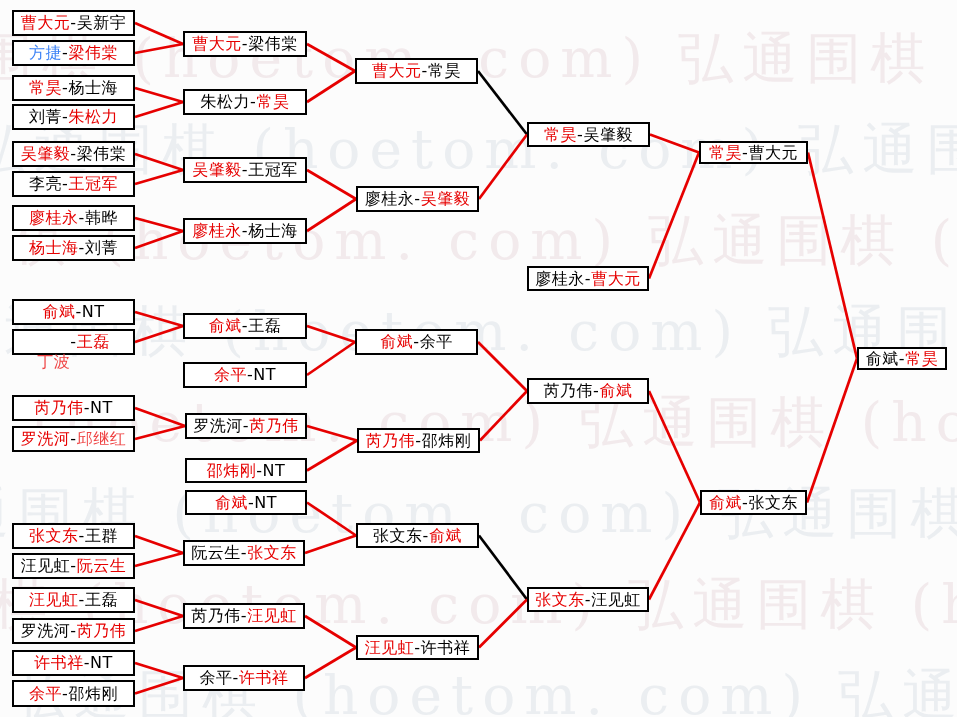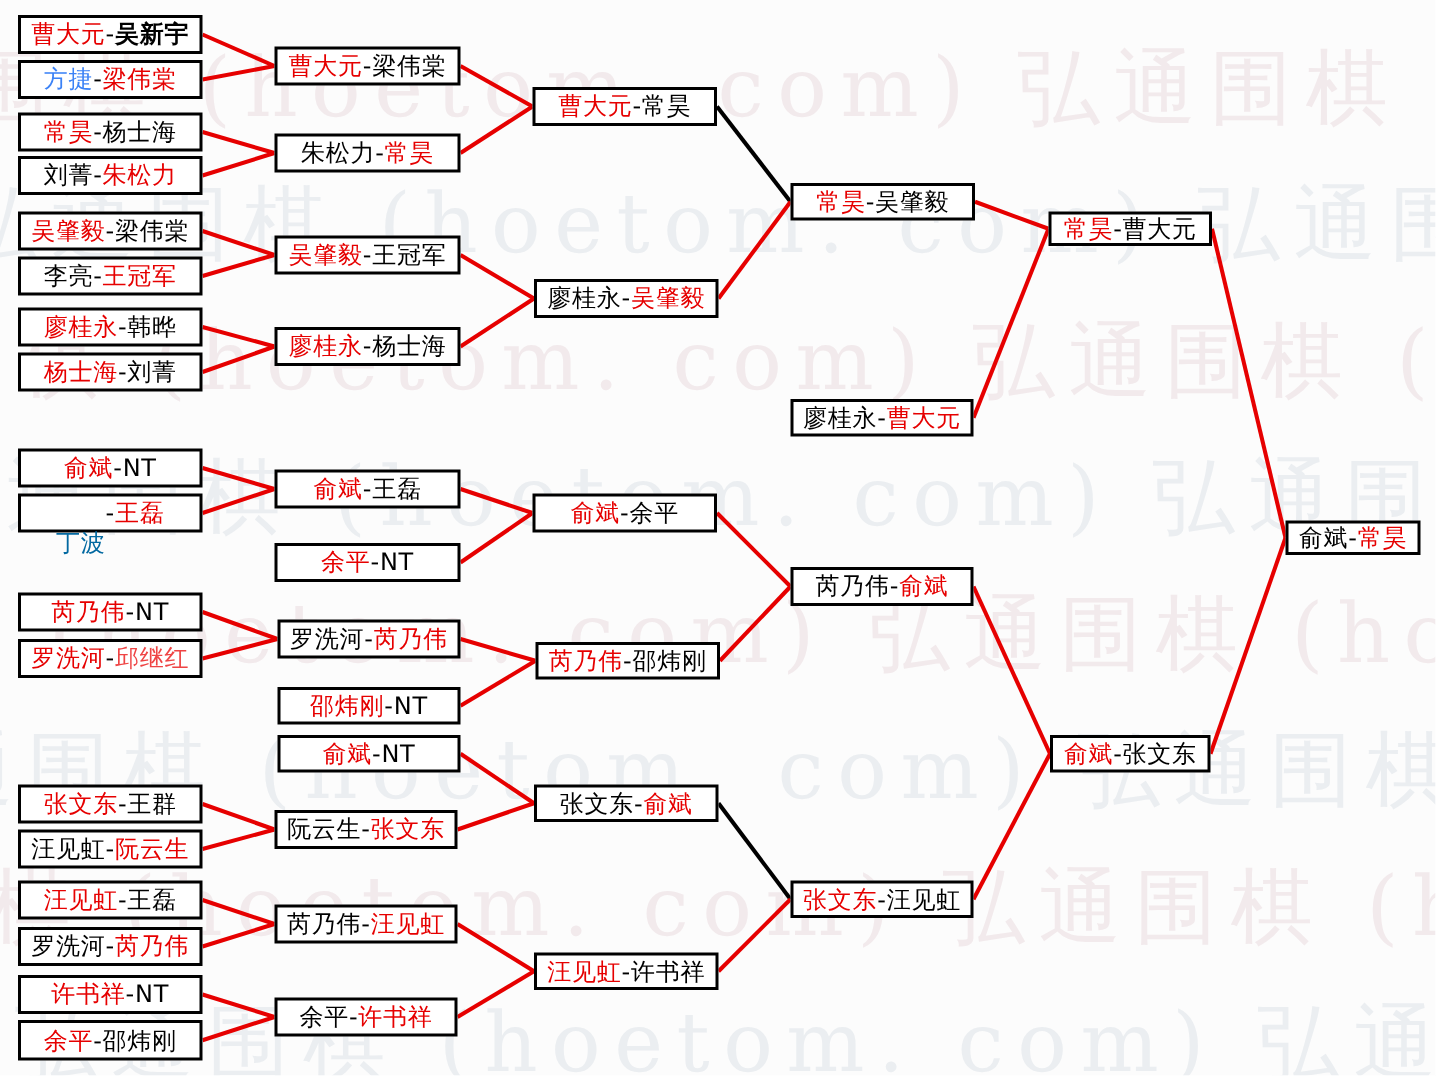--- a/index.html
+++ b/index.html
@@ -74,21 +74,21 @@
       <line x1="479" y1="535.5" x2="527" y2="599.5" stroke="#000000" stroke-width="2.7"></line>
       <line x1="479" y1="647.5" x2="527" y2="599.5" stroke="#e60000" stroke-width="2.7"></line>
       <line x1="649" y1="391" x2="700" y2="502.5" stroke="#e60000" stroke-width="2.7"></line>
       <line x1="649" y1="599.5" x2="700" y2="502.5" stroke="#e60000" stroke-width="2.7"></line>
       <line x1="807" y1="502.5" x2="857" y2="358.5" stroke="#e60000" stroke-width="2.7"></line>
     </svg>
   <div id="boxes">
       <div class="match" style="left: 12px; top: 10px; width: 123px; height: 26px; border-color: rgb(0, 0, 0); background: rgb(255, 255, 255);">
         <span style="color: rgb(230, 0, 0);">曹大元</span>
         <span style="color: rgb(0, 0, 0);">-</span>
-        <span style="color: rgb(0, 0, 0); font-weight: bold;">吴新宇</span>
+        <span style="color: rgb(0, 0, 0);">吴新宇</span>
       </div>
       <div class="match" style="left: 12px; top: 40px; width: 123px; height: 26px; border-color: rgb(0, 0, 0); background: rgb(255, 255, 255);">
         <span style="color: #3b82f6;">方捷</span>
         <span style="color: rgb(0, 0, 0);">-</span>
         <span style="color: rgb(230, 0, 0);">梁伟棠</span>
       </div>
       <div class="match" style="left: 12px; top: 75px; width: 123px; height: 26px; border-color: rgb(0, 0, 0); background: rgb(255, 255, 255);">
         <span style="color: rgb(230, 0, 0);">常昊</span>
         <span style="color: rgb(0, 0, 0);">-</span>
         <span style="color: rgb(0, 0, 0);">杨士海</span>
@@ -162,21 +162,21 @@
         <span style="color: rgb(230, 0, 0);">常昊</span>
         <span style="color: rgb(0, 0, 0);">-</span>
         <span style="color: rgb(0, 0, 0);">曹大元</span>
       </div>
       <div class="match" style="left: 12px; top: 299px; width: 123px; height: 26px; border-color: rgb(0, 0, 0); background: rgb(255, 255, 255);">
         <span style="color: rgb(230, 0, 0);">俞斌</span>
         <span style="color: rgb(0, 0, 0);">-</span>
         <span style="color: rgb(0, 0, 0);">NT</span>
       </div>
       <div class="match" style="left: 12px; top: 329px; width: 123px; height: 26px; border-color: rgb(0, 0, 0); background: rgb(255, 255, 255);">
-        <span style="color: #0369a1; margin-top: 40px;">丁波</span>
+        <span style="color: #ef4444; margin-top: 40px;">丁波</span>
         <span style="color: rgb(0, 0, 0);">-</span>
         <span style="color: rgb(230, 0, 0);">王磊</span>
       </div>
       <div class="match" style="left: 12px; top: 395px; width: 123px; height: 26px; border-color: rgb(0, 0, 0); background: rgb(255, 255, 255);">
         <span style="color: rgb(230, 0, 0);">芮乃伟</span>
         <span style="color: rgb(0, 0, 0);">-</span>
         <span style="color: rgb(0, 0, 0);">NT</span>
       </div>
       <div class="match" style="left: 12px; top: 426px; width: 123px; height: 26px; border-color: rgb(0, 0, 0); background: rgb(255, 255, 255);">
         <span style="color: rgb(230, 0, 0);">罗洗河</span>

